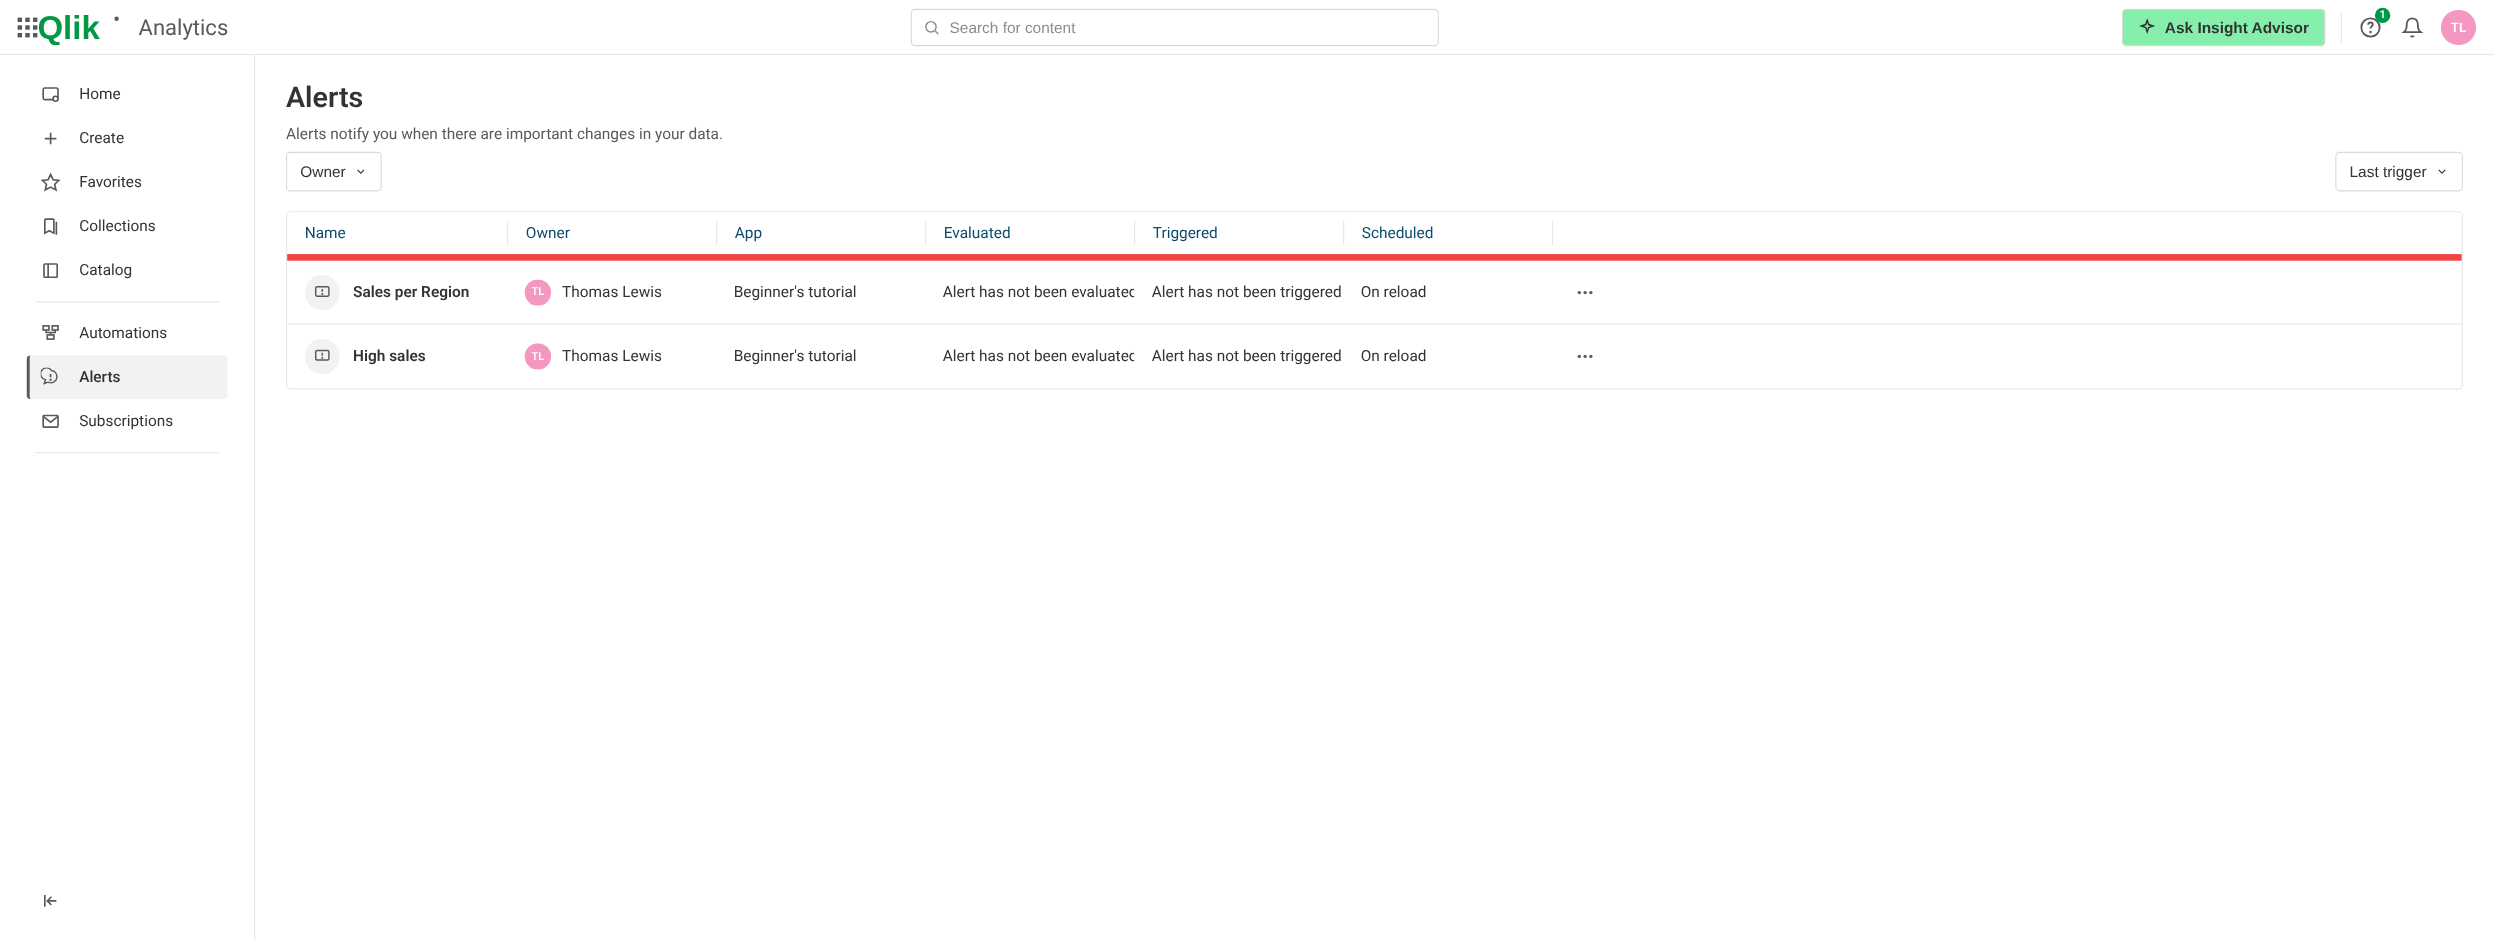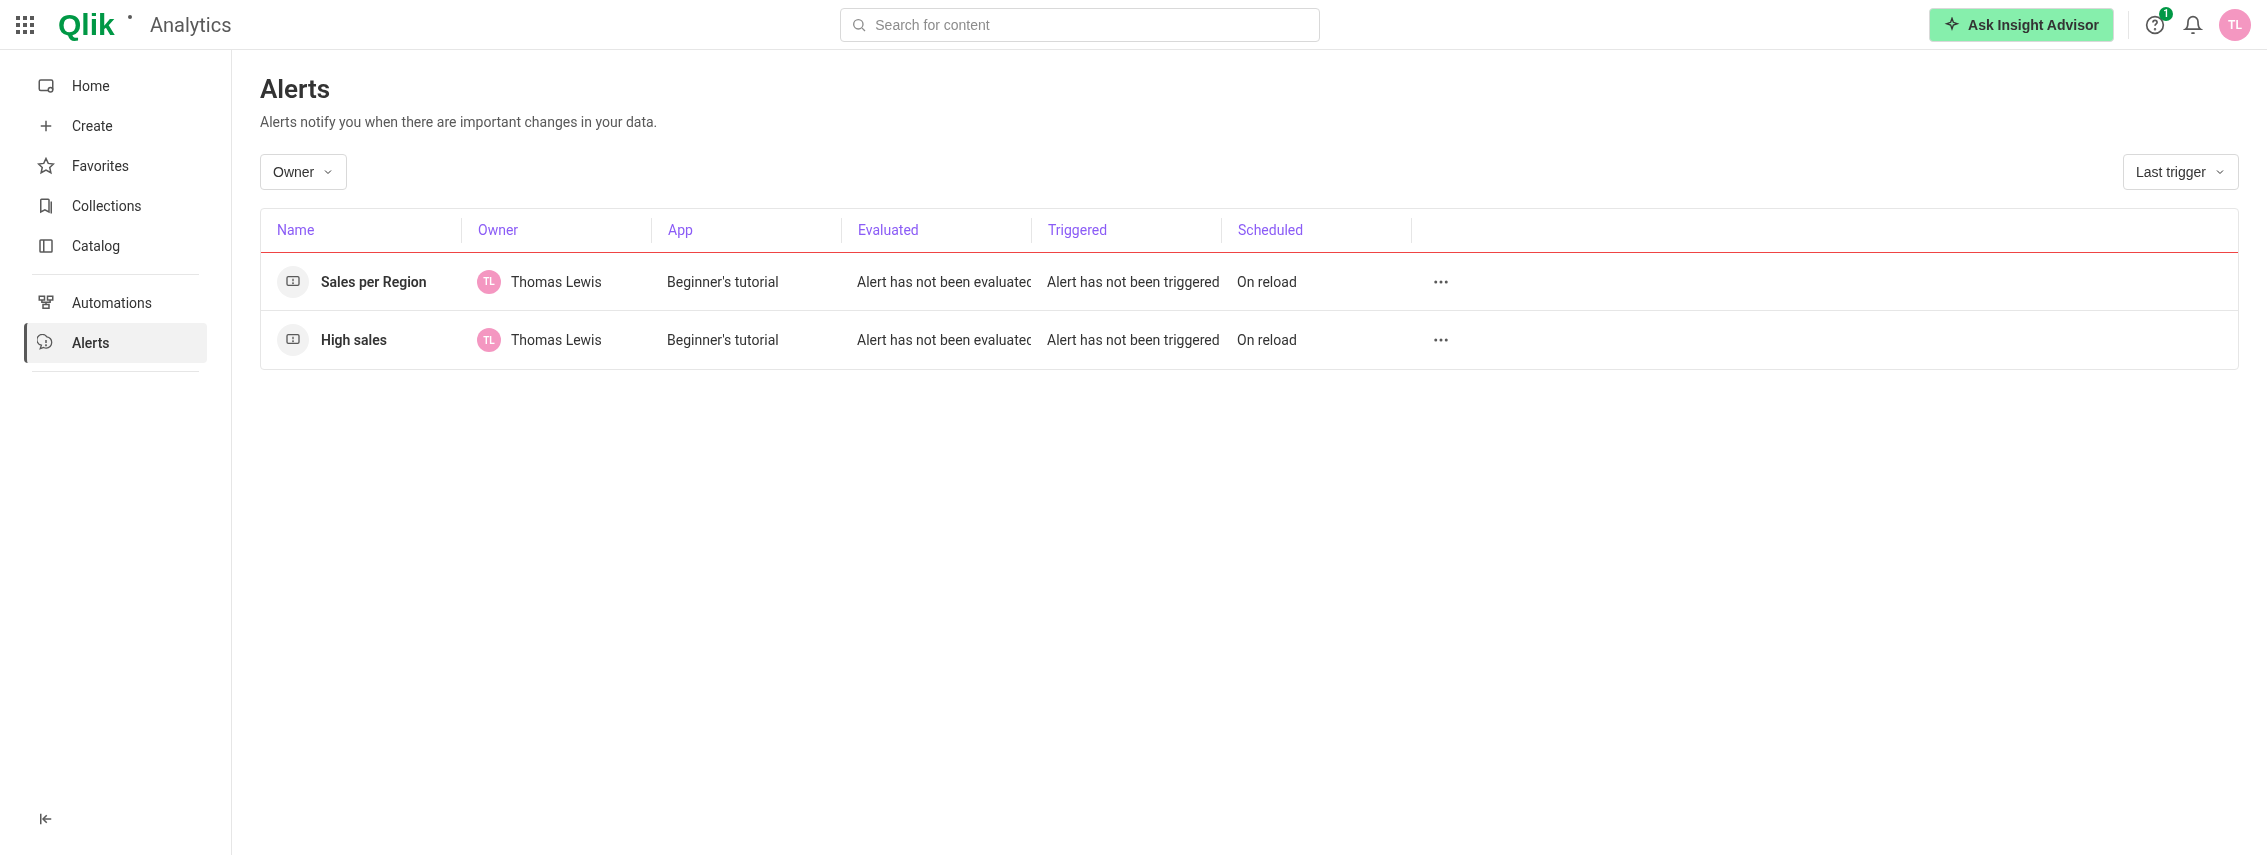--- a/index.html
+++ b/index.html
@@ -1,20 +1,20 @@
 <!DOCTYPE html>
 <html><head>
 <meta charset="utf-8">
 <style>
   * { box-sizing: border-box; margin: 0; padding: 0; }
   html, body { height: 100%; font-family: -apple-system, BlinkMacSystemFont, "Segoe UI", Roboto, Helvetica, Arial, sans-serif; color: #333; background: #fff; font-size: 14px; }
   body { display: flex; flex-direction: column; }
 
   
-  .topbar { display: flex; align-items: center; height: 50px; border-bottom: 1px solid #e6e6e6; padding: 0 16px; gap: 24px; }
+  .topbar { display: flex; align-items: center; height: 50px; border-bottom: 1px solid #e6e6e6; padding: 0 16px; gap: 0; }
   .app-launcher { width: 18px; height: 18px; display: grid; grid-template-columns: repeat(3, 4px); grid-template-rows: repeat(3, 4px); gap: 3px; cursor: pointer; }
   .app-launcher span { background: #595959; width: 4px; height: 4px; }
   .logo { display: flex; align-items: center; gap: 6px; cursor: pointer; }
   .product { font-size: 20px; color: #595959; margin-left: 6px; }
   .search-wrap { flex: 1; display: flex; justify-content: center; }
   .search { width: 480px; height: 34px; border: 1px solid #d9d9d9; border-radius: 4px; display: flex; align-items: center; padding: 0 10px; gap: 8px; color: #8c8c8c; }
   .search input { border: none; outline: none; flex: 1; font-size: 14px; color: #737373; background: transparent; }
   .search input::placeholder { color: #8c8c8c; }
   .topbar-right { display: flex; align-items: center; gap: 14px; }
   .ask-btn { height: 34px; border: 1px solid #d9d9d9; border-radius: 4px; background: #86efac; display: flex; align-items: center; gap: 8px; padding: 0 14px; font-weight: 600; cursor: pointer; font-size: 14px; color: #333; }
@@ -28,28 +28,28 @@
   .sidebar { width: 232px; border-right: 1px solid #e6e6e6; padding: 16px 24px; display: flex; flex-direction: column; }
   .side-sep { height: 1px; background: #e6e6e6; margin: 8px 8px; }
   .side-item { display: flex; align-items: center; gap: 16px; height: 40px; padding: 0 12px; border-radius: 4px; cursor: pointer; color: #333; font-size: 14px; }
   .side-item.active { background: #f2f2f2; border-left: 3px solid #595959; padding-left: 9px; font-weight: 500; }
   .side-icon { width: 20px; display: flex; justify-content: center; color: #595959; }
   .collapse { margin-top: auto; }
 
   
   .main { flex: 1; padding: 24px 28px; overflow: auto; }
   .page-title { font-size: 26px; font-weight: 600; margin-bottom: 10px; }
-  .page-desc { color: #595959; margin-bottom: 24px; font-size: 14px; }
+  .page-desc { color: #595959; margin-bottom: 8px; font-size: 14px; }
   .filter-bar { display: flex; justify-content: space-between; align-items: center; margin-bottom: 18px; }
   .drop-btn { height: 36px; border: 1px solid #d9d9d9; border-radius: 4px; background: #fff; display: flex; align-items: center; gap: 8px; padding: 0 12px; cursor: pointer; font-size: 14px; color: #333; }
 
   
   .table { border: 1px solid #e6e6e6; border-radius: 4px; overflow: hidden; }
   .thead, .trow { display: grid; grid-template-columns: 200px 190px 190px 190px 190px 190px 60px; align-items: center; }
-  .thead { height: 44px; color: #8b5cf6; font-size: 14px; border-bottom: 1px solid #ef4444; }
+  .thead { height: 44px; color: #0c4a6e; font-size: 14px; border-bottom: 6px solid #ef4444; }
   .thead .th { padding: 0 16px; border-left: 1px solid #e6e6e6; height: 60%; display: flex; align-items: center; }
   .thead .th:first-child { border-left: none; }
   .trow { height: 58px; border-bottom: 1px solid #e6e6e6; }
   .trow:last-child { border-bottom: none; }
   .td { padding: 0 16px; overflow: hidden; white-space: nowrap; text-overflow: ellipsis; font-size: 14px; color: #333; }
   .td.clip { overflow: hidden; white-space: nowrap; text-overflow: clip; }
   .td strong { font-weight: 600; }
   .name-cell { display: flex; align-items: center; gap: 12px; }
   .row-icon { width: 32px; height: 32px; border-radius: 50%; background: #f2f2f2; display: flex; align-items: center; justify-content: center; color: #595959; flex-shrink: 0; }
   .owner-cell { display: flex; align-items: center; gap: 10px; }
@@ -178,20 +178,29 @@
     </div>
     <div class="side-item active">
       <span class="side-icon">
           <svg width="18" height="18" viewBox="0 0 24 24" fill="none" stroke="currentColor" stroke-width="2">
             <path d="M21 11.5a8.38 8.38 0 01-8.5 8.5 8.5 8.5 0 01-4-.9L3 21l1.9-5.5a8.5 8.5 0 118.6-13 8.38 8.38 0 017.5 9z" transform="scale(0.85) translate(2,2)"></path>
             <line x1="12" y1="8" x2="12" y2="12"></line>
             <circle cx="12" cy="15" r="0.5" fill="currentColor"></circle>
           </svg>
         </span>
       <span>Alerts</span>
+    </div>
+    <div class="side-item">
+      <span class="side-icon">
+          <svg width="18" height="18" viewBox="0 0 24 24" fill="none" stroke="currentColor" stroke-width="2">
+            <rect x="3" y="5" width="18" height="14" rx="1"></rect>
+            <polyline points="3,6 12,13 21,6"></polyline>
+          </svg>
+        </span>
+      <span>Subscriptions</span>
     </div>
     <div class="side-sep"></div>
 
     <div class="side-item collapse">
       <span class="side-icon">
           <svg width="18" height="18" viewBox="0 0 24 24" fill="none" stroke="currentColor" stroke-width="2">
             <line x1="5" y1="5" x2="5" y2="19"></line>
             <polyline points="13 7 8 12 13 17"></polyline>
             <line x1="19" y1="12" x2="8" y2="12"></line>
           </svg>

